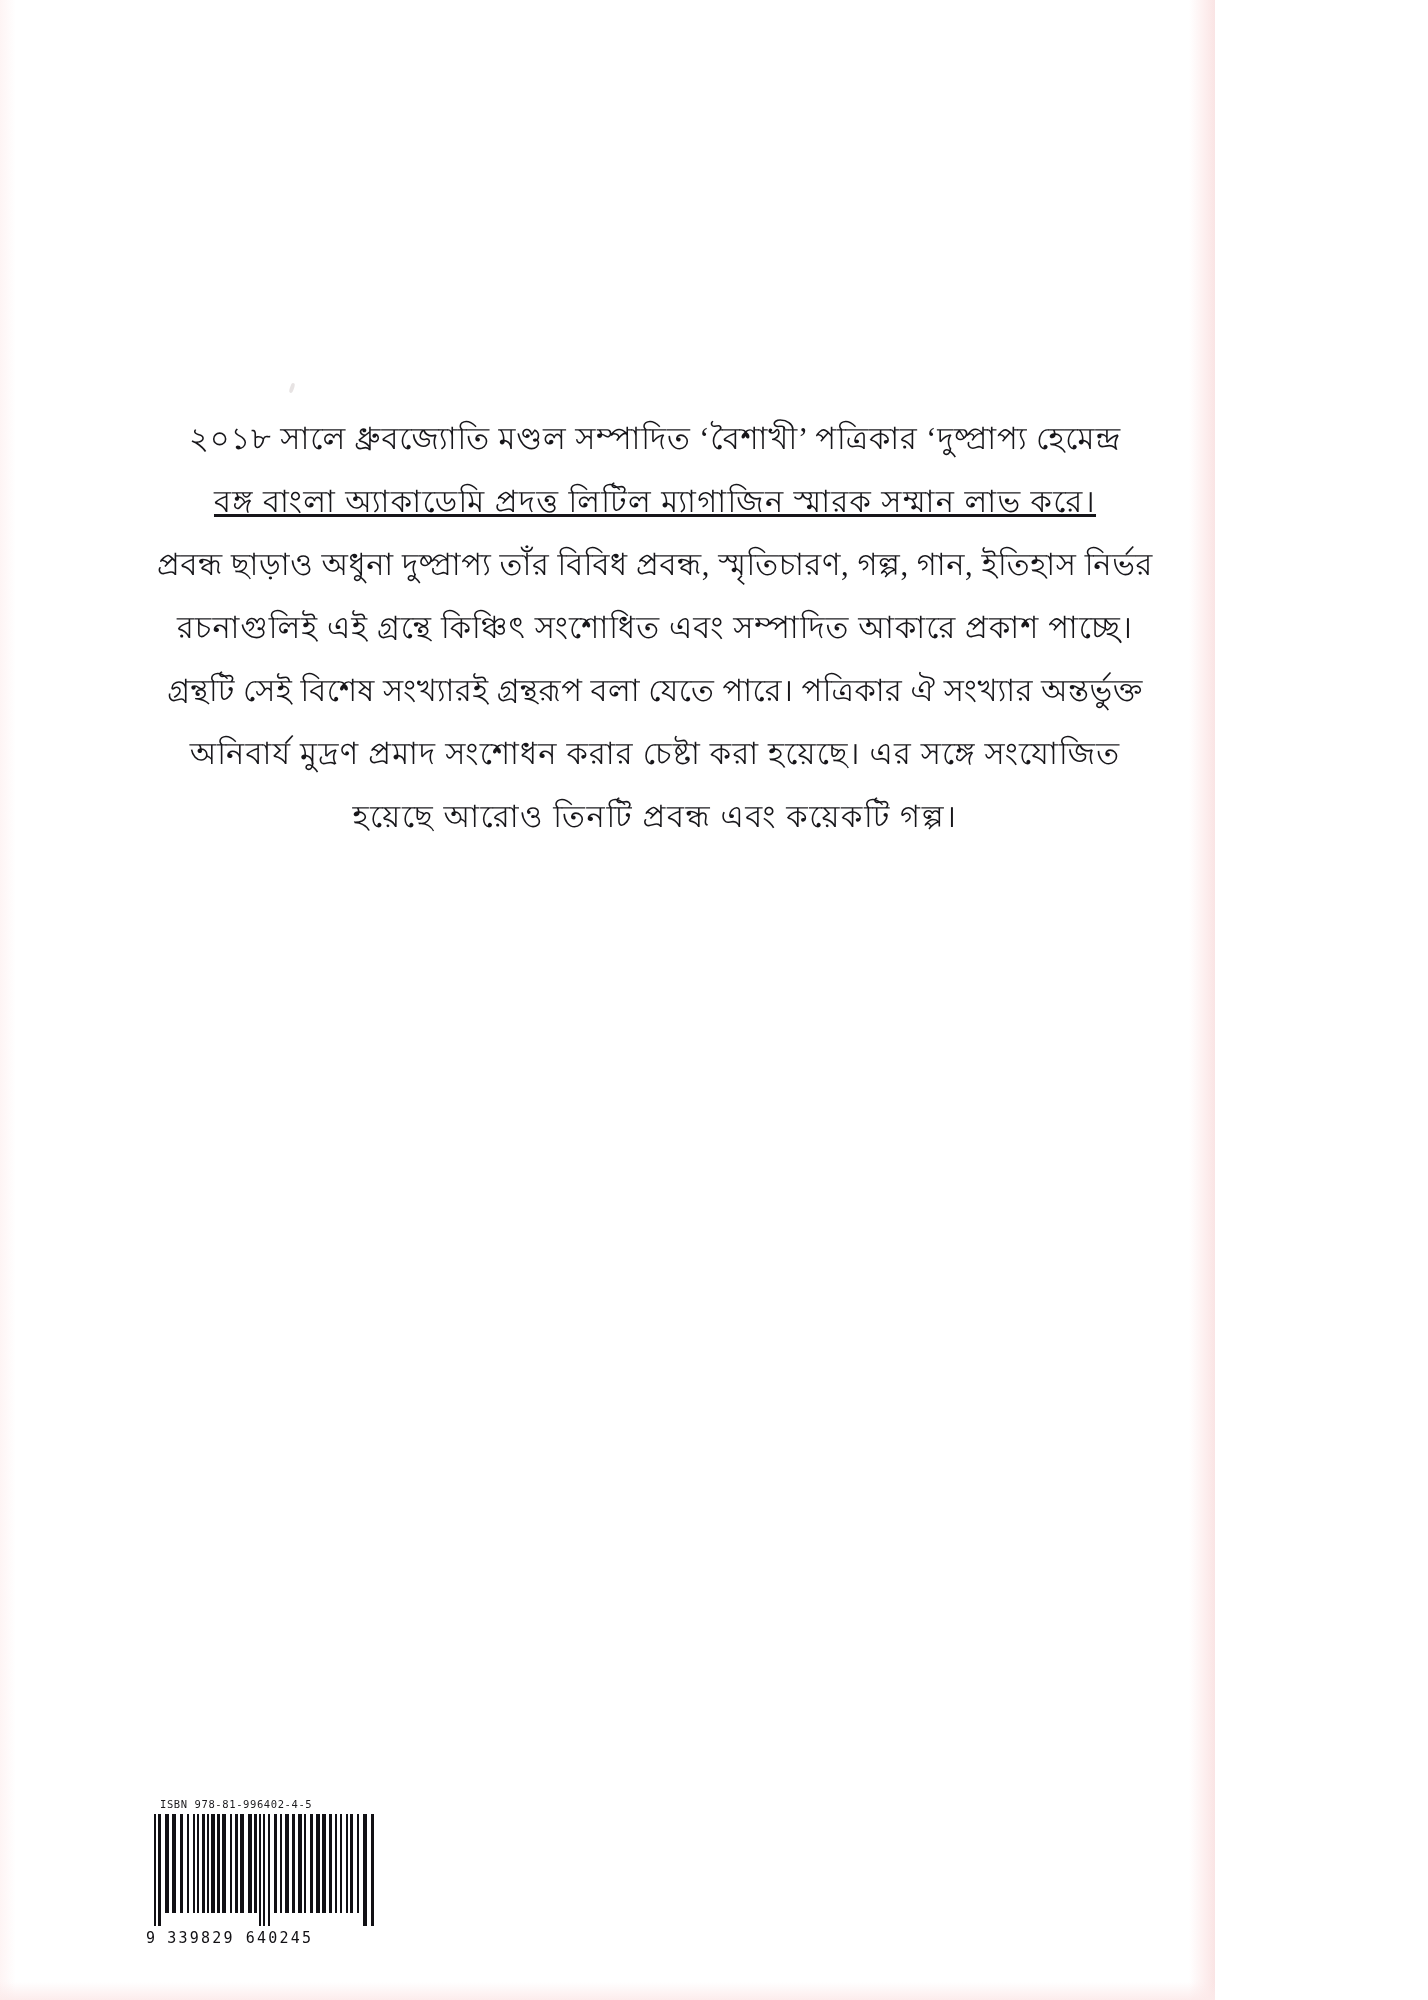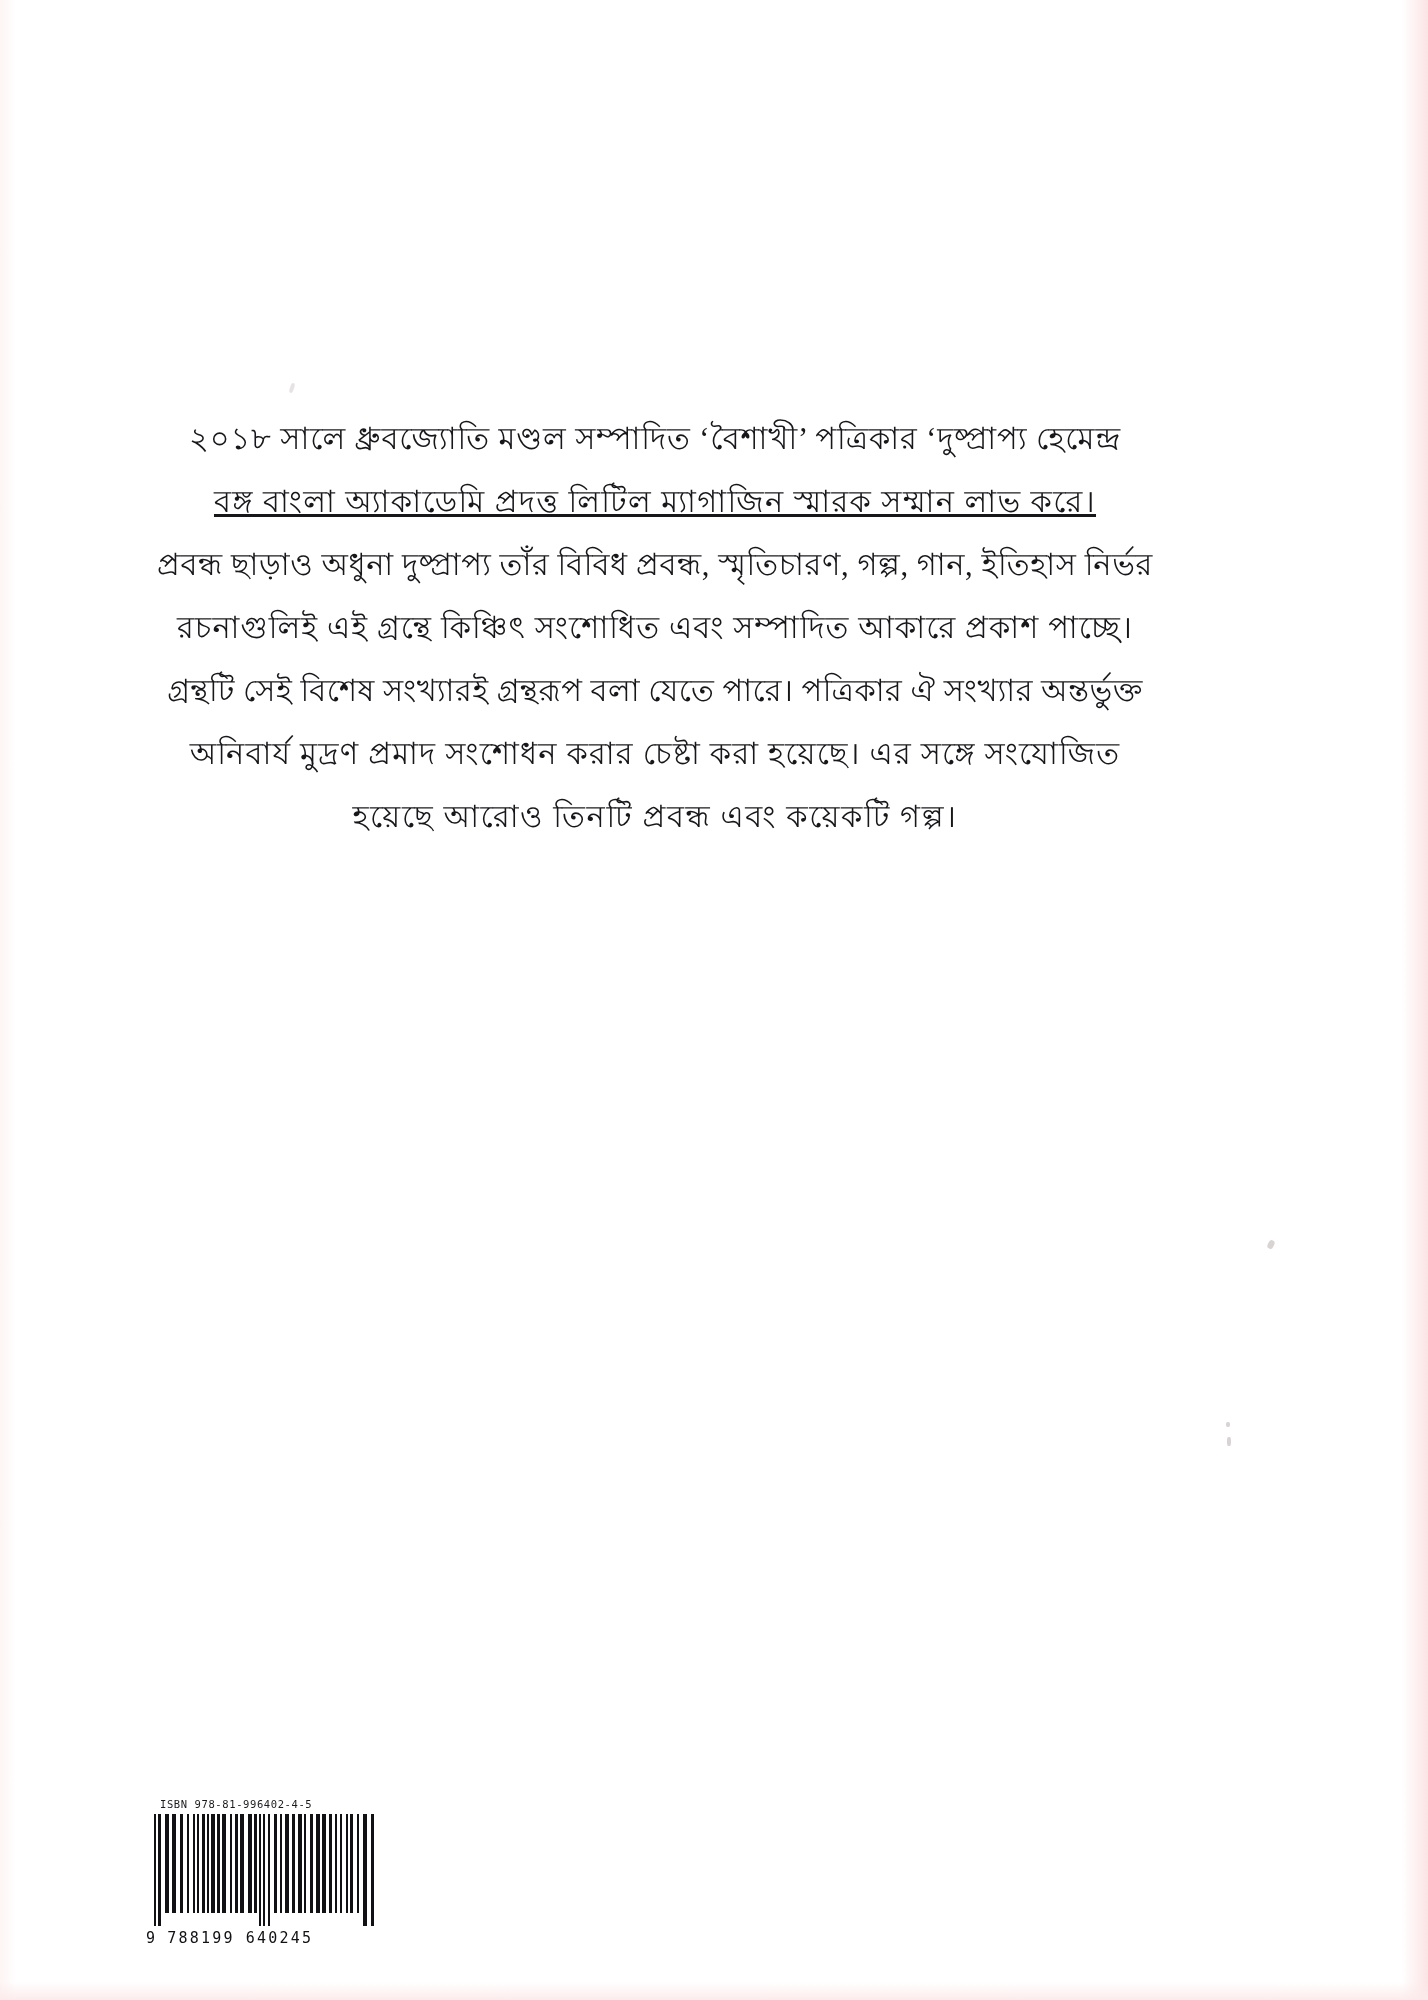--- a/index.html
+++ b/index.html
@@ -3,21 +3,21 @@
 <meta charset="utf-8">
 <style>
   html, body {
     margin: 0;
     padding: 0;
     background: #ffffff;
   }
 
   .page {
     position: relative;
-    width: 1428px;
+    width: 1215px;
     height: 2000px;
     background: #ffffff;
     overflow: hidden;
     font-family: "Liberation Serif", "DejaVu Serif", serif;
   }
 
   
   .scan-edge-right {
     position: absolute;
     top: 0;
@@ -193,17 +193,17 @@
         <div class="bar short" style="left: 183px; width: 3px;"></div>
         <div class="bar short" style="left: 189px; width: 2px;"></div>
         <div class="bar short" style="left: 194px; width: 2px;"></div>
         <div class="bar short" style="left: 200px; width: 2px;"></div>
         <div class="bar short" style="left: 204px; width: 3px;"></div>
         <div class="bar short" style="left: 211px; width: 2px;"></div>
         <div class="bar guard" style="left: 217px; width: 4px;"></div>
         <div class="bar guard" style="left: 225px; width: 3px;"></div>
       </div>
     <div class="barcode-digits">
-      <span class="lead">9</span><span>788199 640245</span>
+      <span class="lead">9</span><span>339829 640245</span>
     </div>
   </div>
 
 </div>
 
 </body></html>

